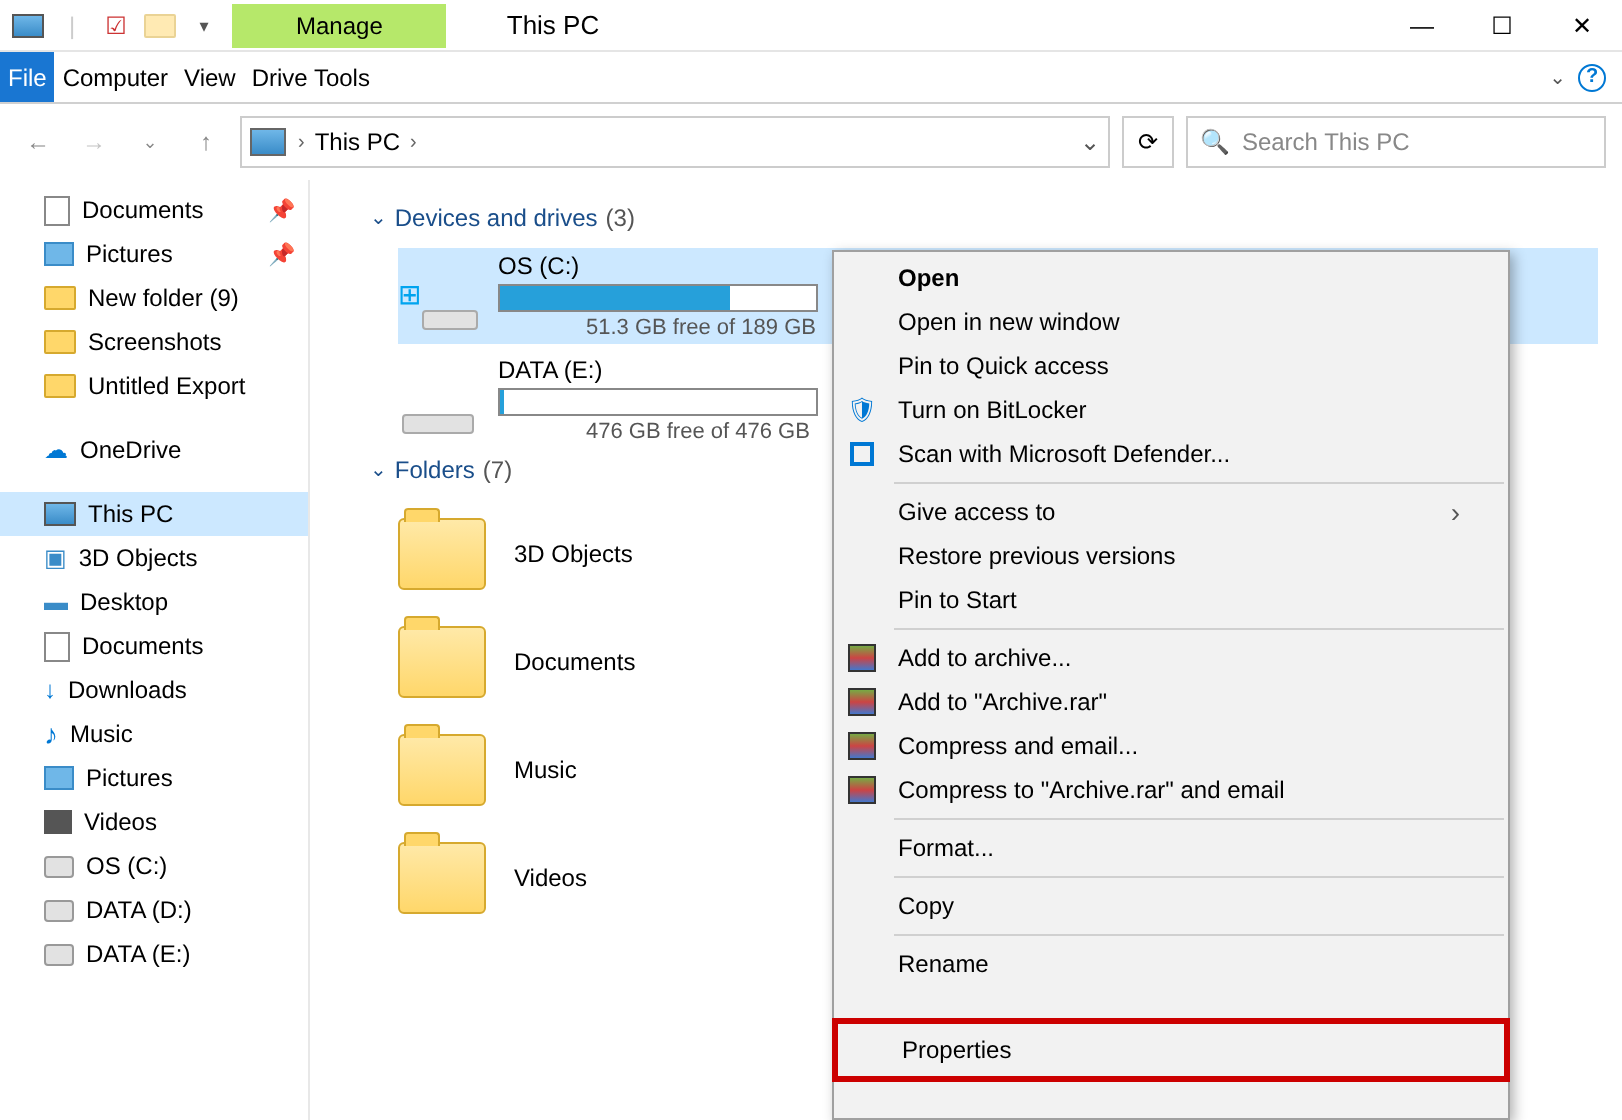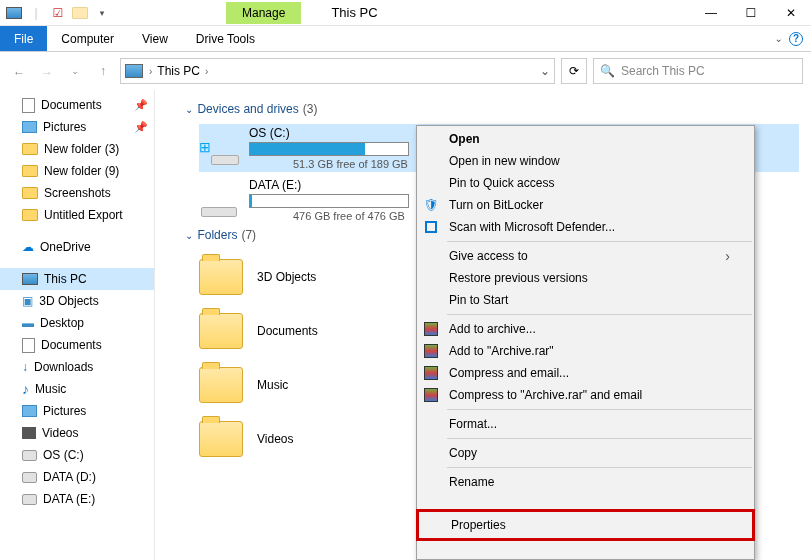--- a/index.html
+++ b/index.html
@@ -2,28 +2,28 @@
 <html><head>
 <meta charset="utf-8">
 <style>
 * { box-sizing: border-box; margin: 0; padding: 0; font-family: "Segoe UI", Tahoma, sans-serif; font-size: 12px; }
 body { width: 811px; height: 560px; background: #fff; overflow: hidden; position: relative; }
 
 
 .titlebar { height: 26px; display: flex; align-items: center; border-bottom: 1px solid #e5e5e5; }
 .qat { display: flex; align-items: center; gap: 2px; padding: 0 4px; }
 .qat-icon { width: 20px; height: 20px; display: flex; align-items: center; justify-content: center; }
-.title-tab { background: #b6e86a; padding: 4px 16px; margin-left: 110px; font-size: 12px; }
+.title-tab { background: #b6e86a; padding: 4px 32px; font-size: 12px; }
 .title-text { margin-left: 30px; font-size: 13px; }
 .winbtns { margin-left: auto; display: flex; }
 .winbtn { width: 40px; height: 26px; display: flex; align-items: center; justify-content: center; cursor: pointer; }
 
 
 .ribbon { height: 26px; display: flex; align-items: stretch; border-bottom: 1px solid #d0d0d0; }
-.ribbon-tab { padding: 0 14px; display: flex; align-items: center; font-size: 12px; cursor: pointer; }
+.ribbon-tab { padding: 0 4px; display: flex; align-items: center; font-size: 12px; cursor: pointer; }
 .ribbon-file { background: #1976d2; color: #fff; }
 .ribbon-right { margin-left: auto; display:flex; align-items:center; gap:6px; padding-right:8px;}
 .help-icon { color:#0078d4; font-weight:bold; border:1px solid #0078d4; border-radius:50%; width:14px; height:14px; display:flex;align-items:center;justify-content:center; font-size:10px;}
 
 
 .navbar { height: 38px; display: flex; align-items: center; padding: 4px 8px; gap: 6px; }
 .nav-arrow { width: 22px; height: 22px; display: flex; align-items: center; justify-content: center; color: #888; cursor:pointer;}
 .addrbox { flex: 1; display: flex; align-items: center; border: 1px solid #ccc; height: 26px; padding: 0 4px; }
 .addrbox .pc-icon { width: 18px; height: 14px; background: linear-gradient(#6fb7e8,#3a8cc8); border:1px solid #666; margin-right:4px;}
 .crumb { display: flex; align-items: center; padding: 0 3px; cursor:pointer;}
@@ -145,26 +145,20 @@
         </span>
         <span>Documents</span>
         <span class="pin">📌</span>
       </div>
       <div class="tree-item">
         <span>
           <div class="pic-ico"></div>
         </span>
         <span>Pictures</span>
         <span class="pin">📌</span>
-      </div>
-      <div class="tree-item">
-        <span>
-          <div class="folder-ico"></div>
-        </span>
-        <span>New folder (3)</span>
       </div>
       <div class="tree-item">
         <span>
           <div class="folder-ico"></div>
         </span>
         <span>New folder (9)</span>
       </div>
       <div class="tree-item">
         <span>
           <div class="folder-ico"></div>

